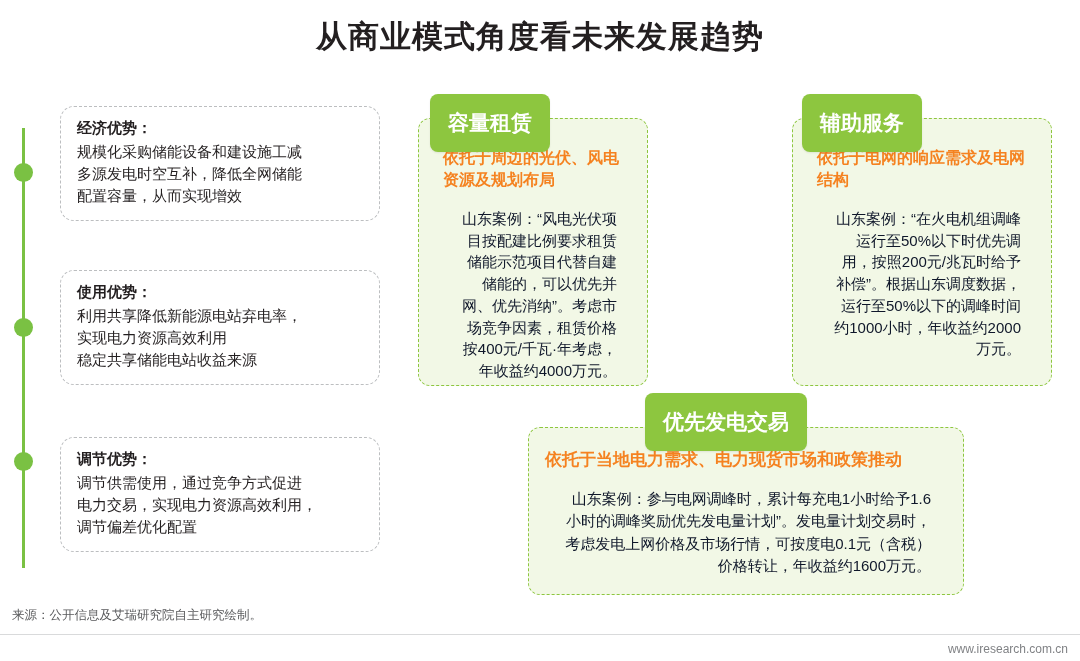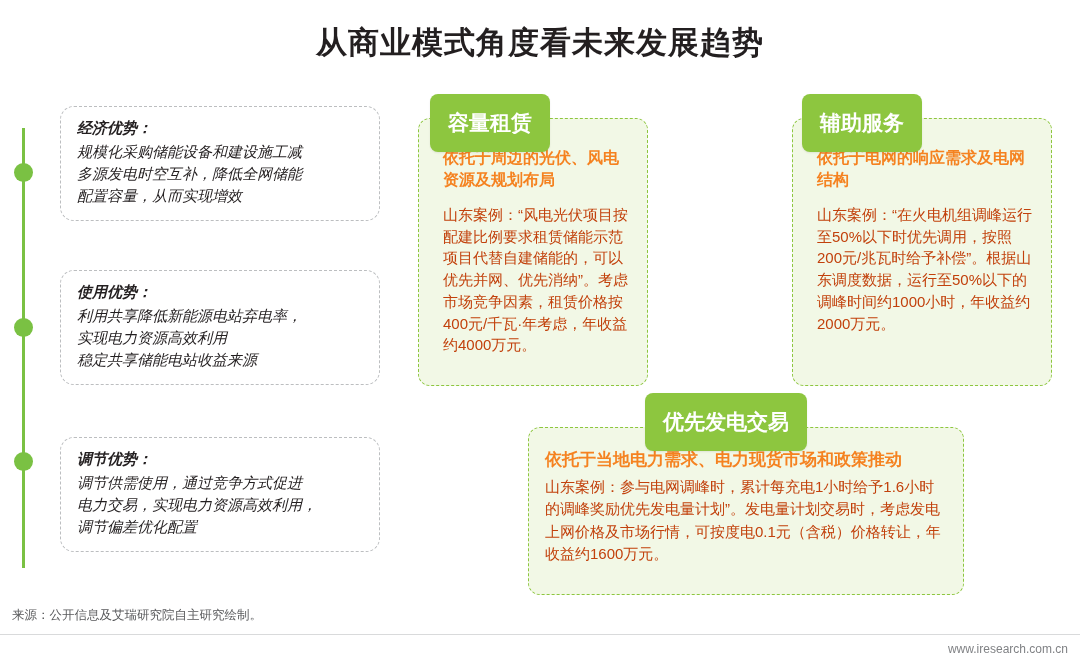--- a/index.html
+++ b/index.html
@@ -12,21 +12,21 @@
     height: 661px;
     position: relative;
     font-family: "Liberation Sans", sans-serif;
     color: #231f20;
     overflow: hidden;
   }
 
   
   .page-title {
     position: absolute;
-    top: 22px;
+    top: 16px;
     left: 0;
     width: 1080px;
     text-align: center;
     font-size: 31px;
     font-weight: bold;
     letter-spacing: 1px;
     color: #231f20;
     font-family: Liberation Mono, monospace;
   }
 
@@ -54,21 +54,20 @@
   
   .left-card {
     position: absolute;
     left: 60px;
     width: 320px;
     border: 1.6px dashed #bcbec0;
     border-radius: 14px;
     padding: 12px 16px 14px 16px;
     box-sizing: border-box;
     background: #ffffff;
-    font-style: italic;
   }
   .left-card .lbl {
     font-size: 15px;
     font-weight: bold;
     color: #231f20;
     margin-bottom: 3px;
   }
   .left-card .body {
     font-size: 15px;
     line-height: 1.45;
@@ -100,24 +99,25 @@
     box-shadow: 0 1px 2px rgba(0,0,0,0.08);
   }
   .panel .lead {
     color: #f58220;
     font-size: 16px;
     font-weight: bold;
     line-height: 1.4;
     margin: 0 0 12px 0;
   }
   .panel .case {
-    color: #c2410c;
+    color: #0f172a;
     font-size: 15px;
     line-height: 1.45;
-    margin: 0;
+    margin: 16px;
+    text-align: right;
   }
 
   
   .panel-capacity {
     left: 418px;
     top: 118px;
     width: 230px;
     height: 268px;
   }
   .head-capacity {

